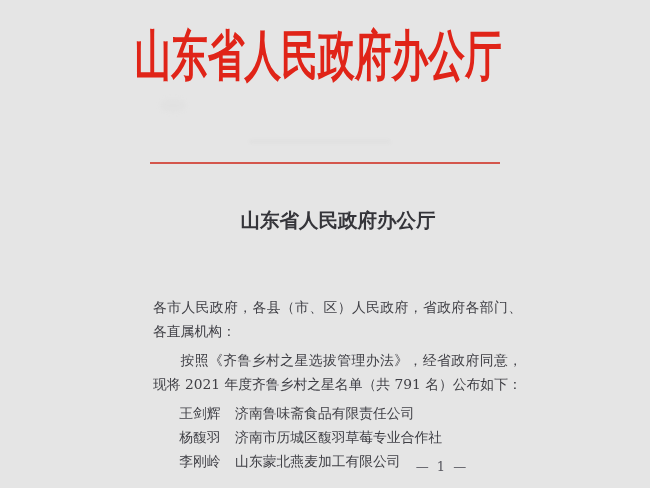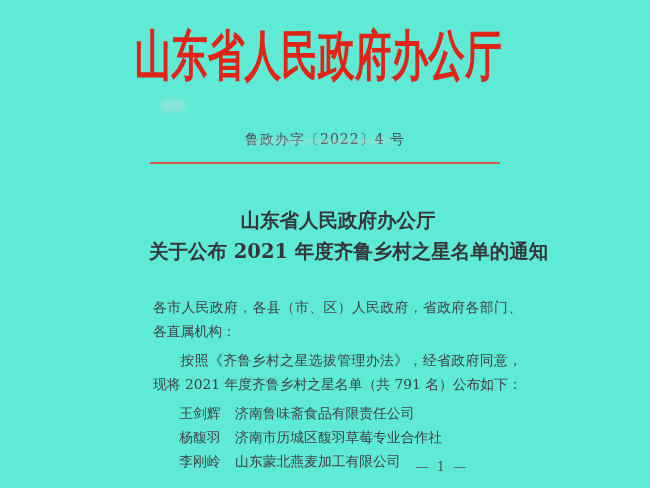--- a/index.html
+++ b/index.html
@@ -1,19 +1,19 @@
 <!DOCTYPE html>
 <html><head>
 <meta charset="utf-8">
 <style>
   html,body{margin:0;padding:0;background:#ffffff;}
   .page{
     position:relative;
     width:650px;height:488px;
-    background:#5eead4;
+    background:#e5e5e5;
     overflow:hidden;
     font-family:"DejaVu Serif","Liberation Serif",serif;
   }
   
   .masthead{
     position:absolute;top:26px;left:0;width:650px;
     text-align:center;line-height:58px;
     white-space:nowrap;
   }
   .masthead-inner{
@@ -74,29 +74,27 @@
 <body>
 
 <div class="page">
 
   <div class="masthead">
     <span class="masthead-inner">山东省人民政府办公厅</span>
   </div>
 
   <div class="smudge-a"></div>
 
-  <div class="doc-number">鲁政办字〔2022〕4 号</div>
 
   <div class="smudge-b"></div>
 
   <div class="red-rule"></div>
 
   <div class="doc-title">
     <div>山东省人民政府办公厅</div>
-    <div>关于公布 2021 年度齐鲁乡村之星名单的通知</div>
   </div>
 
   <div class="doc-body">
     <p>各市人民政府，各县（市、区）人民政府，省政府各部门、各直属机构：</p>
     <p class="indent">按照《齐鲁乡村之星选拔管理办法》，经省政府同意，现将 2021 年度齐鲁乡村之星名单（共 791 名）公布如下：</p>
     <ul class="star-list">
       <li>
         <span>王剑辉</span><span class="star-org">济南鲁味斋食品有限责任公司</span>
       </li>
       <li>

